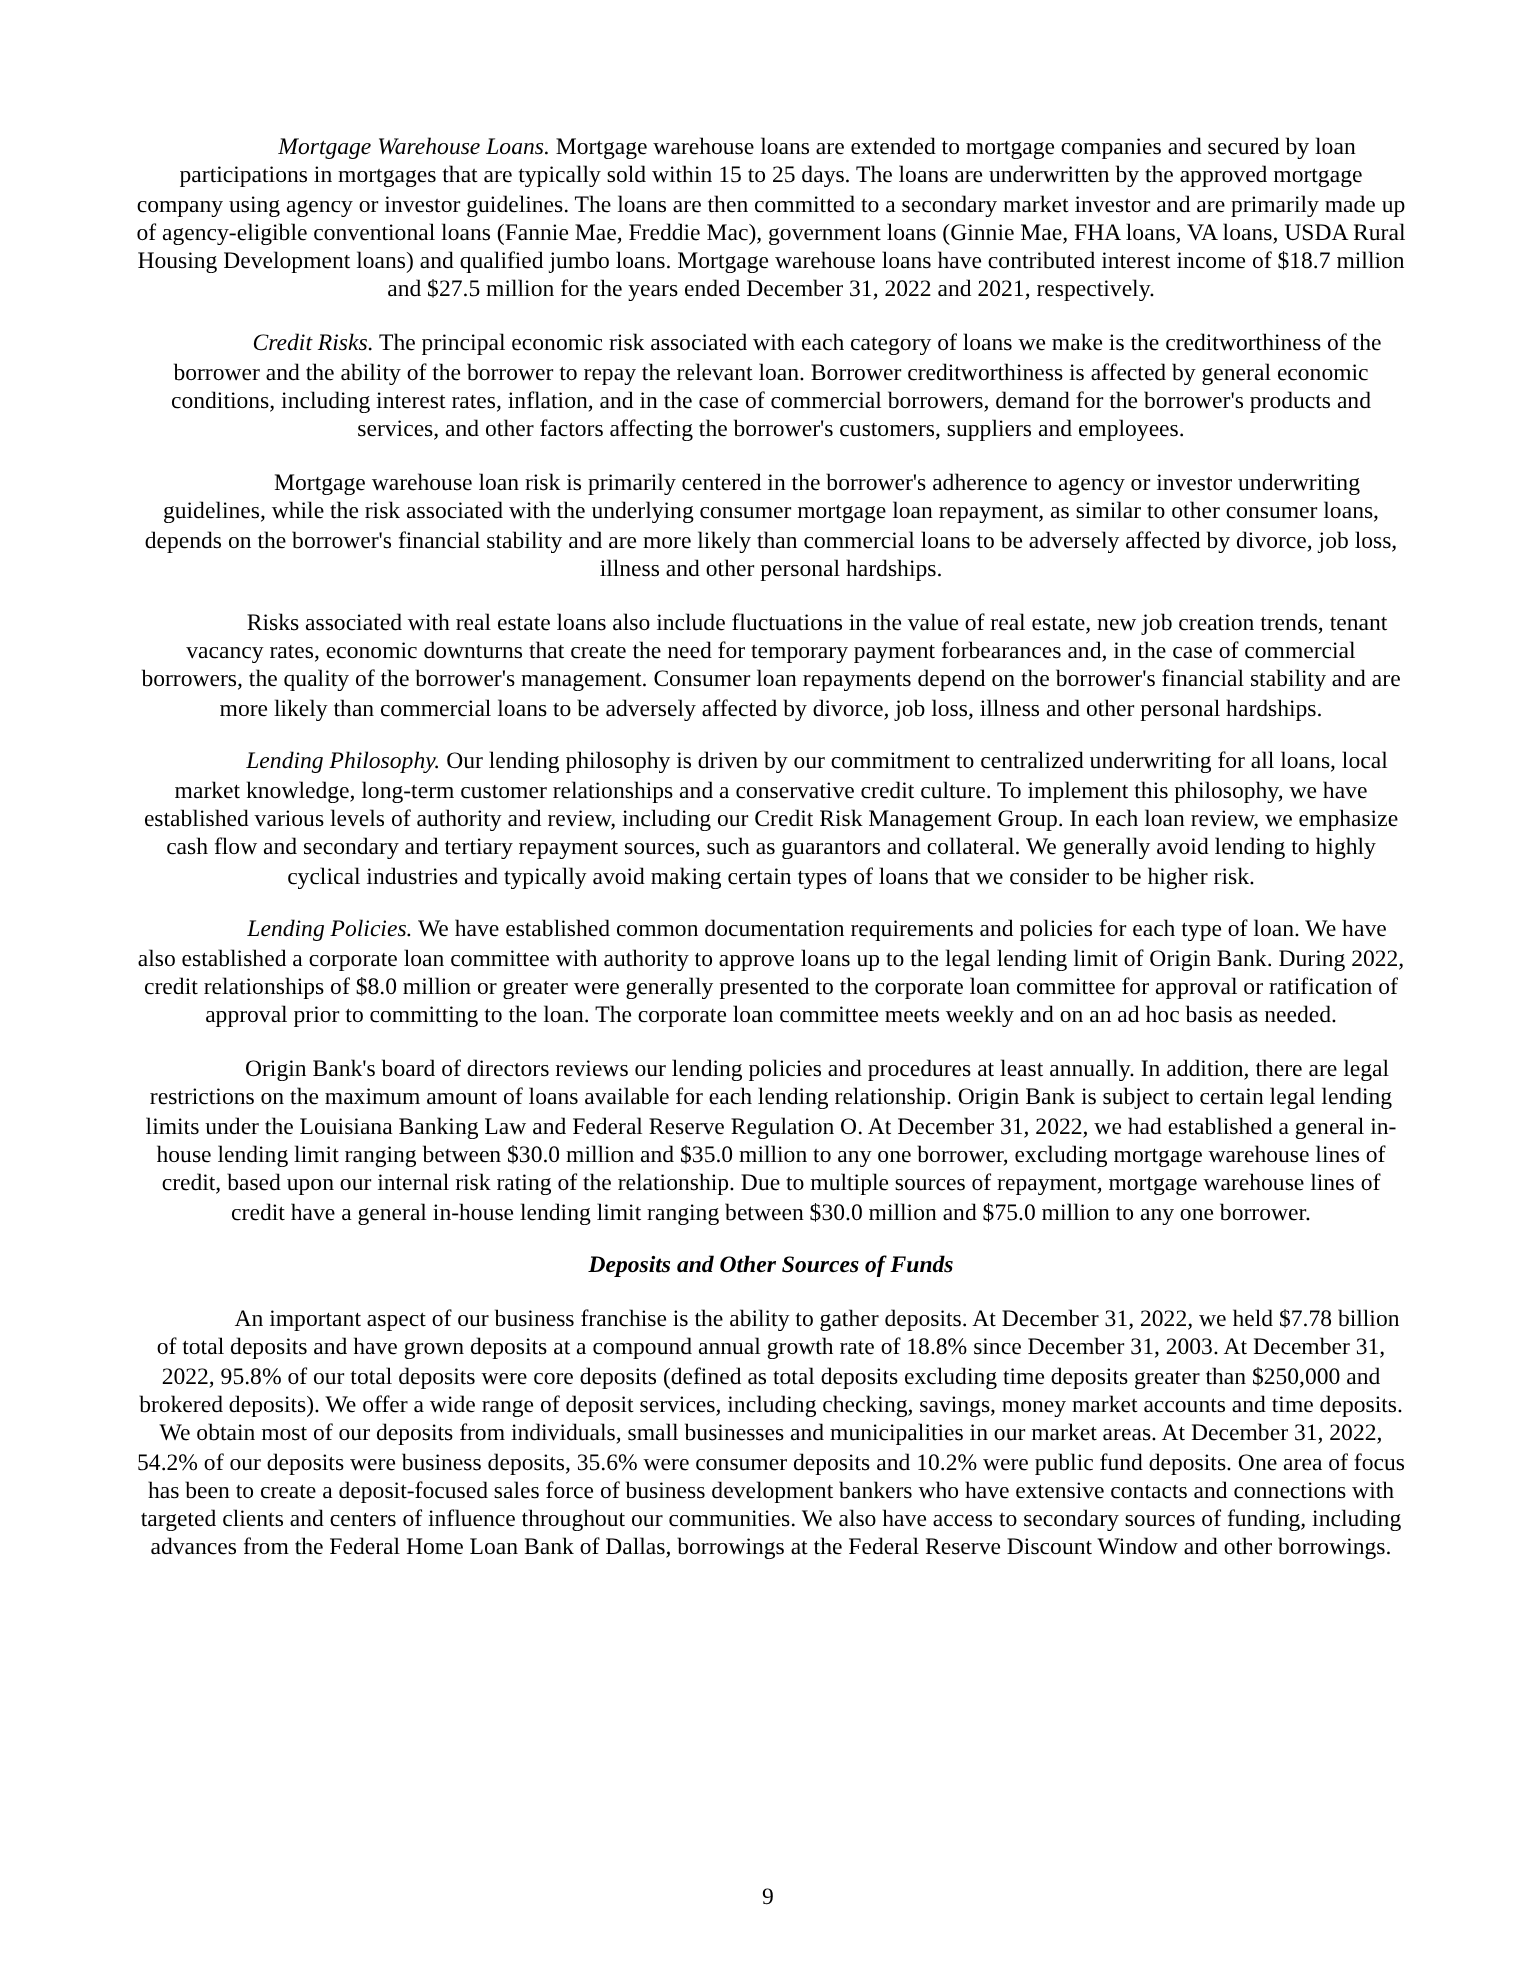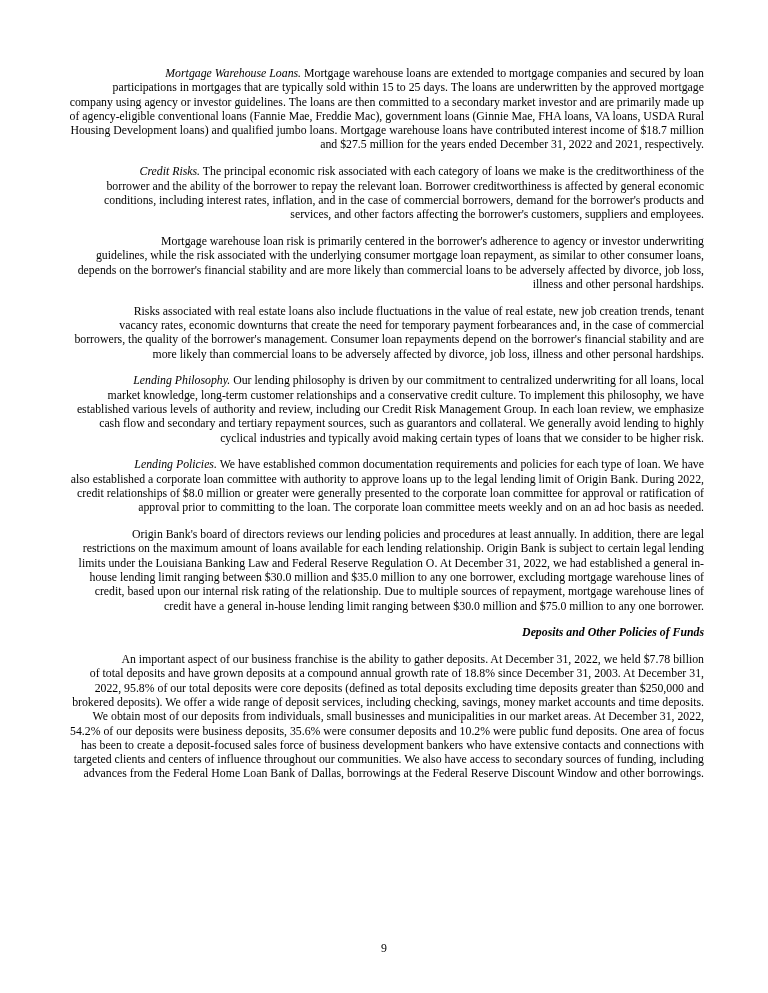--- a/index.html
+++ b/index.html
@@ -12,21 +12,21 @@
     font-size: 11.8px;
     line-height: 14.3px;
     color: #000000;
     overflow: hidden;
   }
   .content {
     position: absolute;
     top: 66px;
     left: 67px;
     right: 64px;
-    text-align: right;
+    text-align: center;
   }
   .para {
     margin: 0 0 12.5px 0;
     text-indent: 46px;
   }
   .lead { font-style: italic; }
   .section-heading {
     margin: 0 0 12.5px 0;
     font-weight: bold;
     font-style: italic;
@@ -53,20 +53,20 @@
     <p class="para"><span>Mortgage warehouse loan risk is primarily centered in the borrower's adherence to agency or investor underwriting guidelines, while the risk associated with the underlying consumer mortgage loan repayment, as similar to other consumer loans, depends on the borrower's financial stability and are more likely than commercial loans to be adversely affected by divorce, job loss, illness and other personal hardships.</span></p>
 
     <p class="para"><span>Risks associated with real estate loans also include fluctuations in the value of real estate, new job creation trends, tenant vacancy rates, economic downturns that create the need for temporary payment forbearances and, in the case of commercial borrowers, the quality of the borrower's management. Consumer loan repayments depend on the borrower's financial stability and are more likely than commercial loans to be adversely affected by divorce, job loss, illness and other personal hardships.</span></p>
 
     <p class="para"><span class="lead">Lending Philosophy.</span><span> Our lending philosophy is driven by our commitment to centralized underwriting for all loans, local market knowledge, long-term customer relationships and a conservative credit culture. To implement this philosophy, we have established various levels of authority and review, including our Credit Risk Management Group. In each loan review, we emphasize cash flow and secondary and tertiary repayment sources, such as guarantors and collateral. We generally avoid lending to highly cyclical industries and typically avoid making certain types of loans that we consider to be higher risk.</span></p>
 
     <p class="para"><span class="lead">Lending Policies.</span><span> We have established common documentation requirements and policies for each type of loan. We have also established a corporate loan committee with authority to approve loans up to the legal lending limit of Origin Bank. During 2022, credit relationships of $8.0 million or greater were generally presented to the corporate loan committee for approval or ratification of approval prior to committing to the loan. The corporate loan committee meets weekly and on an ad hoc basis as needed.</span></p>
 
     <p class="para"><span>Origin Bank's board of directors reviews our lending policies and procedures at least annually. In addition, there are legal restrictions on the maximum amount of loans available for each lending relationship. Origin Bank is subject to certain legal lending limits under the Louisiana Banking Law and Federal Reserve Regulation O. At December 31, 2022, we had established a general in-house lending limit ranging between $30.0 million and $35.0 million to any one borrower, excluding mortgage warehouse lines of credit, based upon our internal risk rating of the relationship. Due to multiple sources of repayment, mortgage warehouse lines of credit have a general in-house lending limit ranging between $30.0 million and $75.0 million to any one borrower.</span></p>
 
-    <p class="section-heading">Deposits and Other Policies of Funds</p>
+    <p class="section-heading">Deposits and Other Sources of Funds</p>
 
     <p class="para"><span>An important aspect of our business franchise is the ability to gather deposits. At December 31, 2022, we held $7.78 billion of total deposits and have grown deposits at a compound annual growth rate of 18.8% since December 31, 2003. At December 31, 2022, 95.8% of our total deposits were core deposits (defined as total deposits excluding time deposits greater than $250,000 and brokered deposits). We offer a wide range of deposit services, including checking, savings, money market accounts and time deposits. We obtain most of our deposits from individuals, small businesses and municipalities in our market areas. At December 31, 2022, 54.2% of our deposits were business deposits, 35.6% were consumer deposits and 10.2% were public fund deposits. One area of focus has been to create a deposit-focused sales force of business development bankers who have extensive contacts and connections with targeted clients and centers of influence throughout our communities. We also have access to secondary sources of funding, including advances from the Federal Home Loan Bank of Dallas, borrowings at the Federal Reserve Discount Window and other borrowings.</span></p>
 
   </div>
 
   <div class="page-number">9</div>
 </div>
 
 </body></html>

